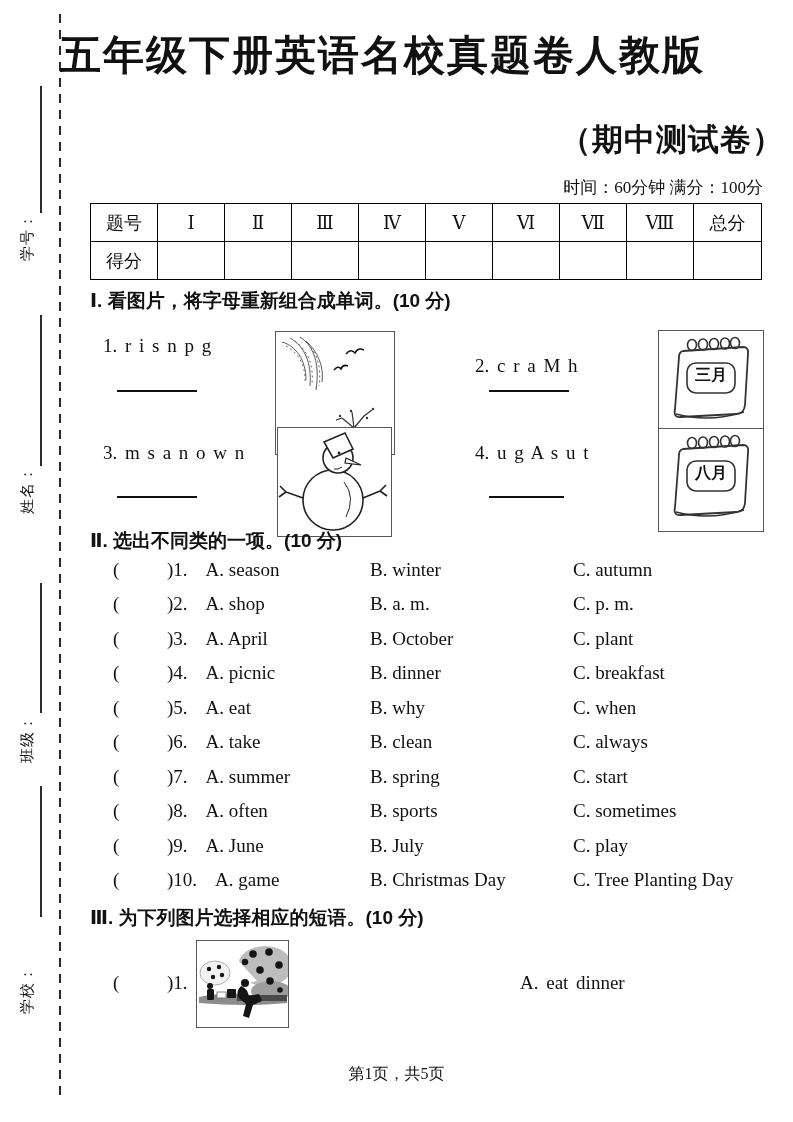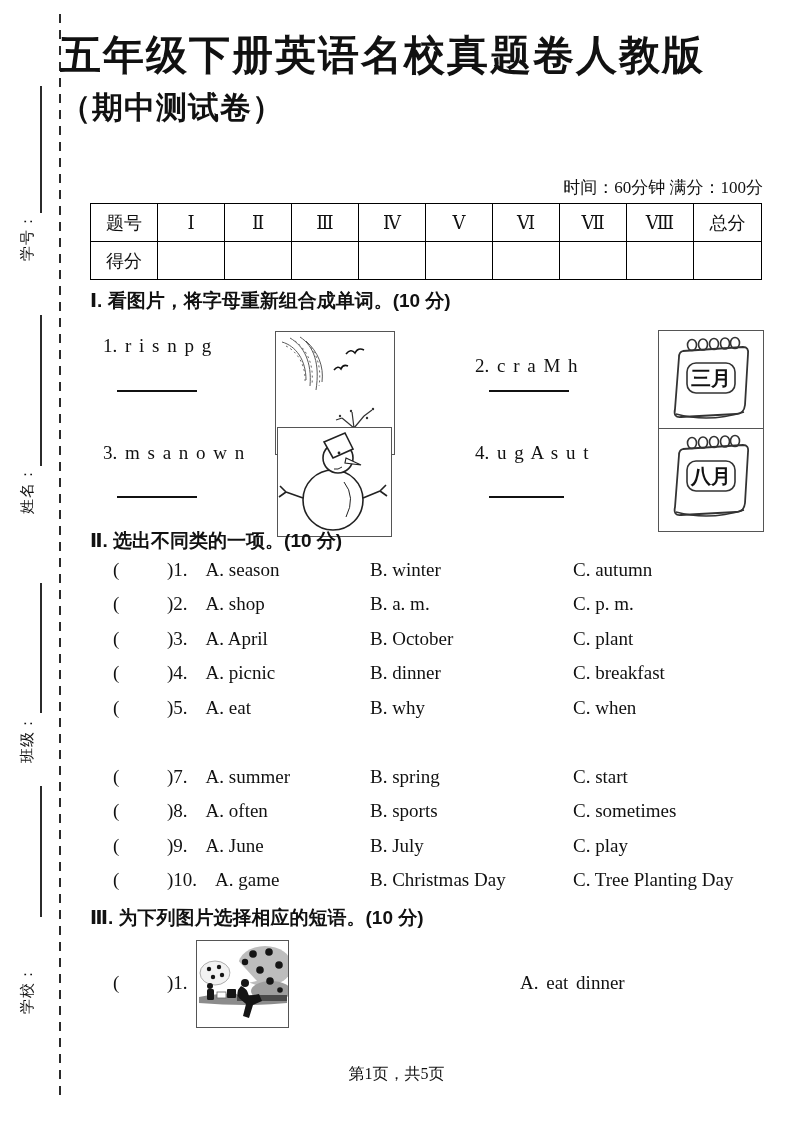--- a/index.html
+++ b/index.html
@@ -7,33 +7,33 @@
         font-family:"Liberation Serif","DejaVu Serif","DejaVu Sans",serif;color:#111;}
   
   .dashed-line{position:absolute;left:59px;top:14px;height:1086px;width:2px;
         background:repeating-linear-gradient(to bottom,#2b2b2b 0 9px,transparent 9px 16px);}
   .seg{position:absolute;left:40px;width:2px;background:#2b2b2b;}
   .side-label{position:absolute;left:-7px;width:70px;height:20px;text-align:center;
         font-size:15px;transform:rotate(-90deg);letter-spacing:1px;}
   
   .title{position:absolute;left:60px;width:724px;top:28px;
         font-size:41px;font-weight:700;letter-spacing:2px;}
-  .subtitle{position:absolute;left:60px;width:724px;top:87px;text-align:left;
+  .subtitle{position:absolute;left:60px;width:724px;top:119px;text-align:right;
         font-size:31px;font-weight:700;letter-spacing:1px;}
   .info{position:absolute;top:176px;right:30px;font-size:17px;}
   
   table.score{position:absolute;left:90px;top:203px;border-collapse:collapse;table-layout:fixed;}
   table.score td{border:1.6px solid #000;height:37px;text-align:center;font-size:18px;padding:0;}
   
   .sec-heading{position:absolute;left:90px;font-size:19px;font-weight:700;
         font-family:"Liberation Sans","DejaVu Sans",sans-serif;}
   .item-label{position:absolute;font-size:19px;white-space:pre;word-spacing:3px;}
   .blank{position:absolute;height:2px;background:#111;}
   .pic-frame{position:absolute;border:1.5px solid #555;background:#fff;}
-  .cal-month{position:absolute;left:0;right:0;top:34px;text-align:center;font-size:20px;
+  .cal-month{position:absolute;left:0;right:0;top:34px;text-align:center;font-size:16px;
         font-weight:700;font-family:"Liberation Sans","DejaVu Sans",sans-serif;}
   .row2{position:absolute;left:113px;height:28px;font-size:19px;white-space:nowrap;}
   .p-open{display:inline-block;width:54px;}
   .w-a{display:inline-block;width:203px;}
   .w-b{display:inline-block;width:203px;}
   .opt{margin-left:18px;}
   .footer{position:absolute;left:0;width:793px;top:1064px;text-align:center;font-size:16px;}
 </style>
 </head>
 <body>
@@ -199,20 +199,23 @@
   </div>
   <div class="row2" style="top:628px">
     <span class="p-open">(</span><span class="w-a"><span>)</span><span>3.</span><span class="opt">A. April</span></span><span class="w-b">B. October</span><span>C. plant</span>
   </div>
   <div class="row2" style="top:662px">
     <span class="p-open">(</span><span class="w-a"><span>)</span><span>4.</span><span class="opt">A. picnic</span></span><span class="w-b">B. dinner</span><span>C. breakfast</span>
   </div>
   <div class="row2" style="top:697px">
     <span class="p-open">(</span><span class="w-a"><span>)</span><span>5.</span><span class="opt">A. eat</span></span><span class="w-b">B. why</span><span>C. when</span>
   </div>
+  <div class="row2" style="top:731px">
+    <span class="p-open">(</span><span class="w-a"><span>)</span><span>6.</span><span class="opt">A. take</span></span><span class="w-b">B. clean</span><span>C. always</span>
+  </div>
   <div class="row2" style="top:766px">
     <span class="p-open">(</span><span class="w-a"><span>)</span><span>7.</span><span class="opt">A. summer</span></span><span class="w-b">B. spring</span><span>C. start</span>
   </div>
   <div class="row2" style="top:800px">
     <span class="p-open">(</span><span class="w-a"><span>)</span><span>8.</span><span class="opt">A. often</span></span><span class="w-b">B. sports</span><span>C. sometimes</span>
   </div>
   <div class="row2" style="top:835px">
     <span class="p-open">(</span><span class="w-a"><span>)</span><span>9.</span><span class="opt">A. June</span></span><span class="w-b">B. July</span><span>C. play</span>
   </div>
   <div class="row2" style="top:869px">

